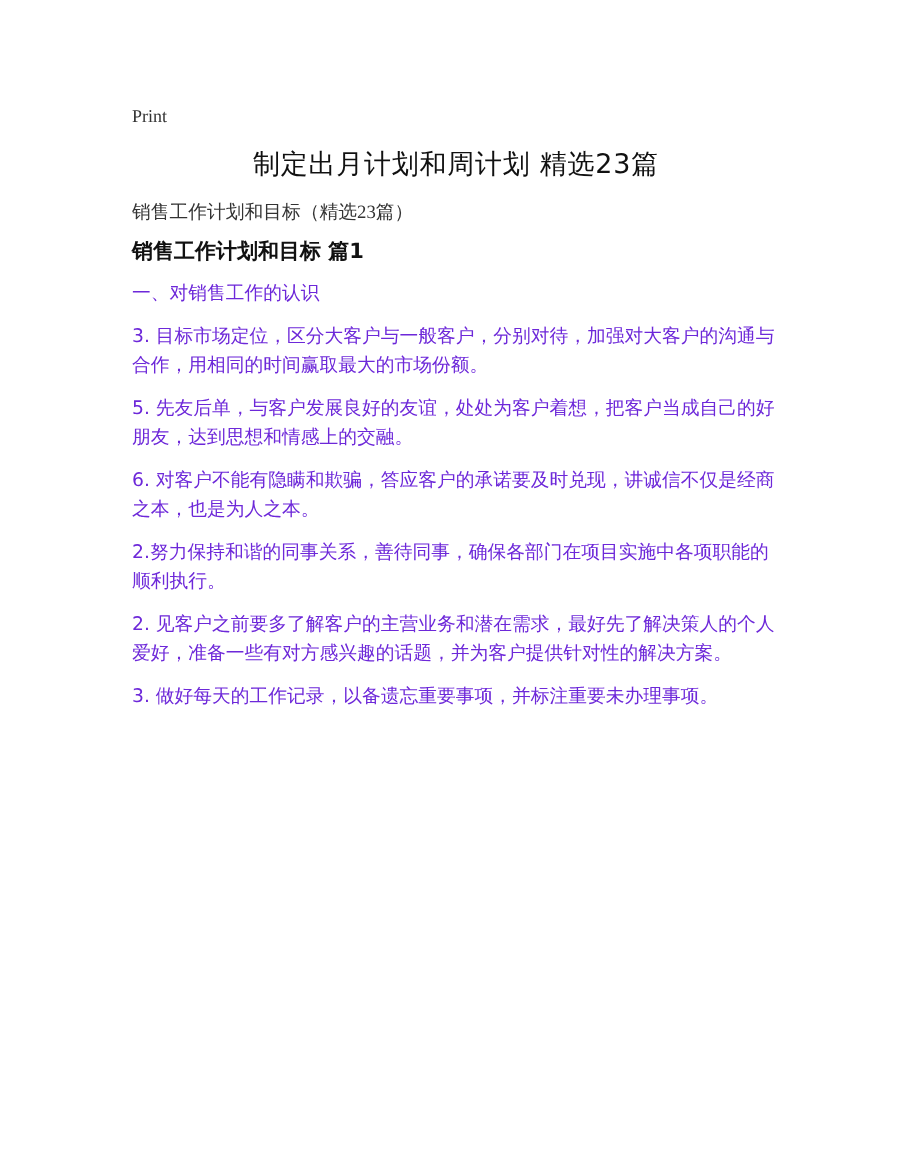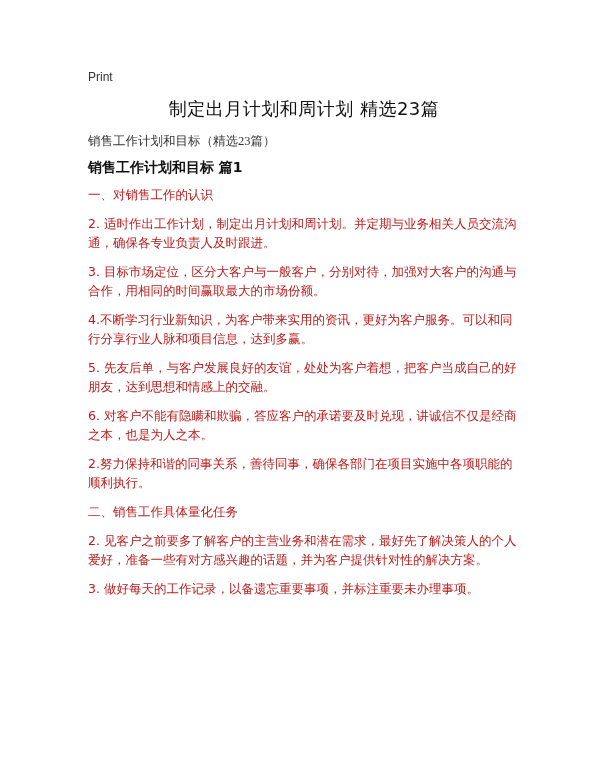--- a/index.html
+++ b/index.html
@@ -1,38 +1,35 @@
 <!DOCTYPE html>
 <html><head>
   <meta charset="utf-8">
   <style>
     html, body { margin: 0; padding: 0; background: #ffffff; }
     body { width: 600px; height: 776px; overflow: hidden; position: relative;
       font-family: "DejaVu Sans", "Liberation Sans", sans-serif; color: #222; }
     .page { position: absolute; left: 88px; top: 0; width: 432px; }
-    .print { position: absolute; top: 70px; left: 0; font-family: Liberation Sans, sans-serif; font-size: 12px; color: #333; }
+    .print { position: absolute; top: 70px; left: 0; font-family: Liberation Serif, serif; font-size: 12px; color: #333; }
     .title { position: absolute; top: 97px; left: 0; width: 432px; text-align: center; font-size: 18px; color: #111; letter-spacing: 0.5px; }
     .subtitle { position: absolute; top: 133px; left: 0; font-size: 12.5px; color: #333; font-family: Liberation Serif, serif; }
     .heading { position: absolute; top: 159px; left: 0; font-size: 14px; font-weight: bold; color: #111; }
-    .content { position: absolute; top: 185px; left: 0; width: 432px; font-size: 12.5px; line-height: 19px; color: #b91c1c; }
+    .content { position: absolute; top: 185px; left: 0; width: 432px; font-size: 12.5px; line-height: 19px; color: #6d28d9; }
     .content p { margin: 0 0 10px 0; }
   </style>
 </head>
 <body>
 
 <div class="page">
   <div class="print">Print</div>
   <div class="title">制定出月计划和周计划 精选23篇</div>
   <div class="subtitle">销售工作计划和目标（精选23篇）</div>
   <div class="heading">销售工作计划和目标 篇1</div>
   <div class="content">
     <p>一、对销售工作的认识</p>
-    <p>2. 适时作出工作计划，制定出月计划和周计划。并定期与业务相关人员交流沟通，确保各专业负责人及时跟进。</p>
     <p>3. 目标市场定位，区分大客户与一般客户，分别对待，加强对大客户的沟通与合作，用相同的时间赢取最大的市场份额。</p>
-    <p>4.不断学习行业新知识，为客户带来实用的资讯，更好为客户服务。可以和同行分享行业人脉和项目信息，达到多赢。</p>
     <p>5. 先友后单，与客户发展良好的友谊，处处为客户着想，把客户当成自己的好朋友，达到思想和情感上的交融。</p>
     <p>6. 对客户不能有隐瞒和欺骗，答应客户的承诺要及时兑现，讲诚信不仅是经商之本，也是为人之本。</p>
     <p>2.努力保持和谐的同事关系，善待同事，确保各部门在项目实施中各项职能的顺利执行。</p>
-    <p>二、销售工作具体量化任务</p>
     <p>2. 见客户之前要多了解客户的主营业务和潜在需求，最好先了解决策人的个人爱好，准备一些有对方感兴趣的话题，并为客户提供针对性的解决方案。</p>
     <p>3. 做好每天的工作记录，以备遗忘重要事项，并标注重要未办理事项。</p>
   </div>
 </div>
 
 </body></html>

